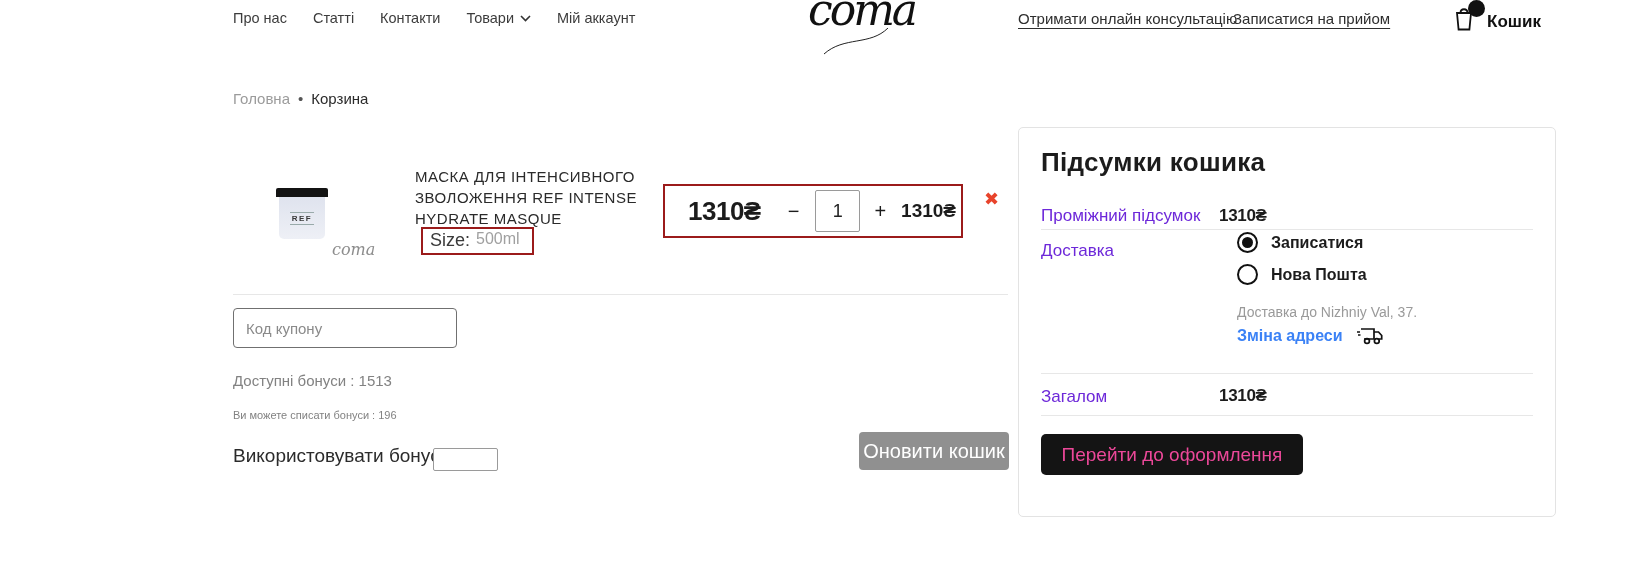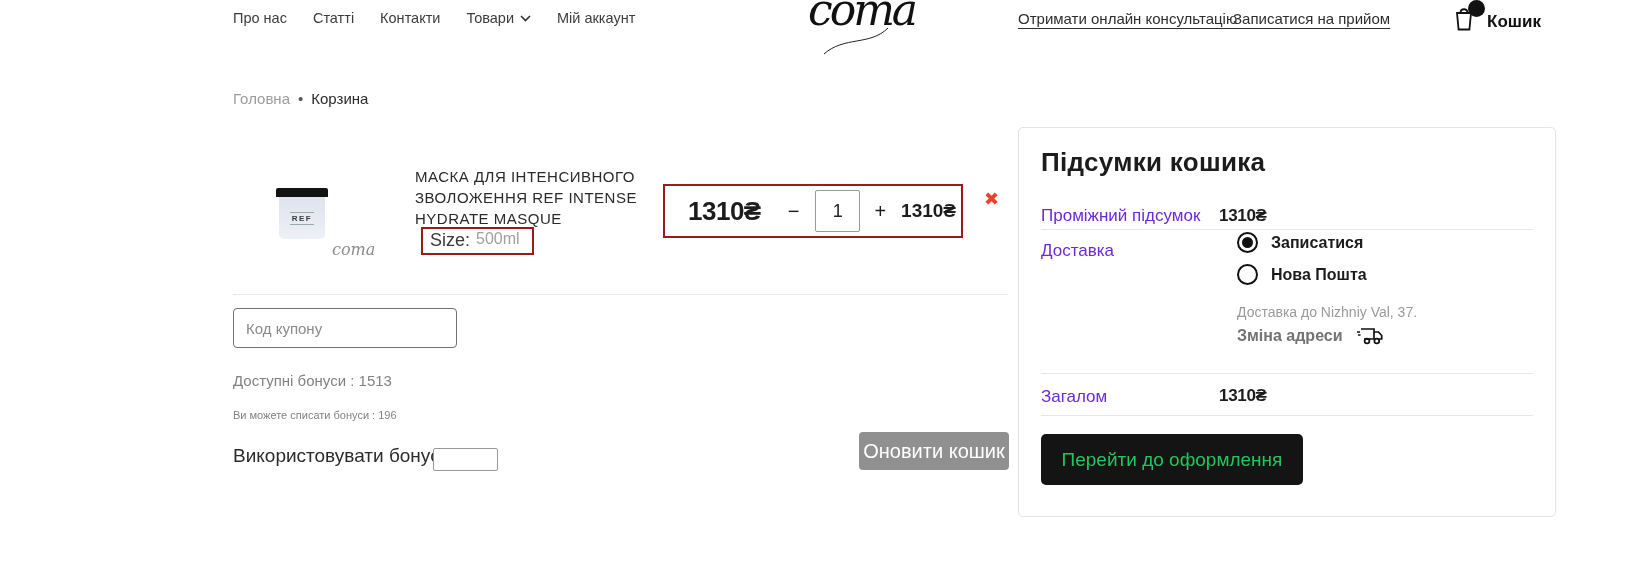--- a/index.html
+++ b/index.html
@@ -65,26 +65,26 @@
   .p-div1 { position: absolute; left: 22px; right: 22px; top: 101px; height: 1px; background: #e7e7e7; }
   .row-ship-label { position: absolute; left: 22px; top: 113px; }
   .radio-row { position: absolute; left: 218px; display: flex; align-items: center; gap: 13px; cursor: pointer; }
   .radio-row.r1 { top: 104px; }
   .radio-row.r2 { top: 136px; }
   .radio { width: 21px; height: 21px; border: 2px solid #111; border-radius: 50%; display: flex; align-items: center; justify-content: center; }
   .radio.checked::after { content: ""; width: 11px; height: 11px; background: #111; border-radius: 50%; }
   .radio-label { font-size: 16px; font-weight: bold; color: #1c1c1c; }
   .ship-note { position: absolute; left: 218px; top: 176px; font-size: 14px; color: #9a9a9a; }
   .change-addr { position: absolute; left: 218px; top: 198px; display: flex; align-items: center; gap: 14px; cursor: pointer; }
-  .change-addr-label { font-size: 16px; font-weight: bold; color: #737373; }
+  .change-addr-label { font-size: 16px; font-weight: bold; color: #3b82f6; }
   .p-div2 { position: absolute; left: 22px; right: 22px; top: 245px; height: 1px; background: #e7e7e7; }
   .row-total-label { position: absolute; left: 22px; top: 259px; }
   .row-total-value { position: absolute; left: 200px; top: 258px; }
   .p-div3 { position: absolute; left: 22px; right: 22px; top: 287px; height: 1px; background: #e7e7e7; }
-  .checkout-btn { position: absolute; left: 22px; top: 306px; width: 262px; height: 51px; background: var(--btn); color: #22c55e; border: none; border-radius: 5px; font-size: 19px; font-family: inherit; cursor: pointer; }
+  .checkout-btn { position: absolute; left: 22px; top: 306px; width: 262px; height: 41px; background: var(--btn); color: #ec4899; border: none; border-radius: 5px; font-size: 19px; font-family: inherit; cursor: pointer; }
 </style>
 </head>
 <body>
 
 <div class="page" style="--hl:#9b1b1b; --rm:#e8432b; --btn:#141414; --btn2:#909090;">
 
   <nav class="nav">
     <span class="nav-item">Про нас</span>
     <span class="nav-item">Статті</span>
     <span class="nav-item">Контакти</span>

